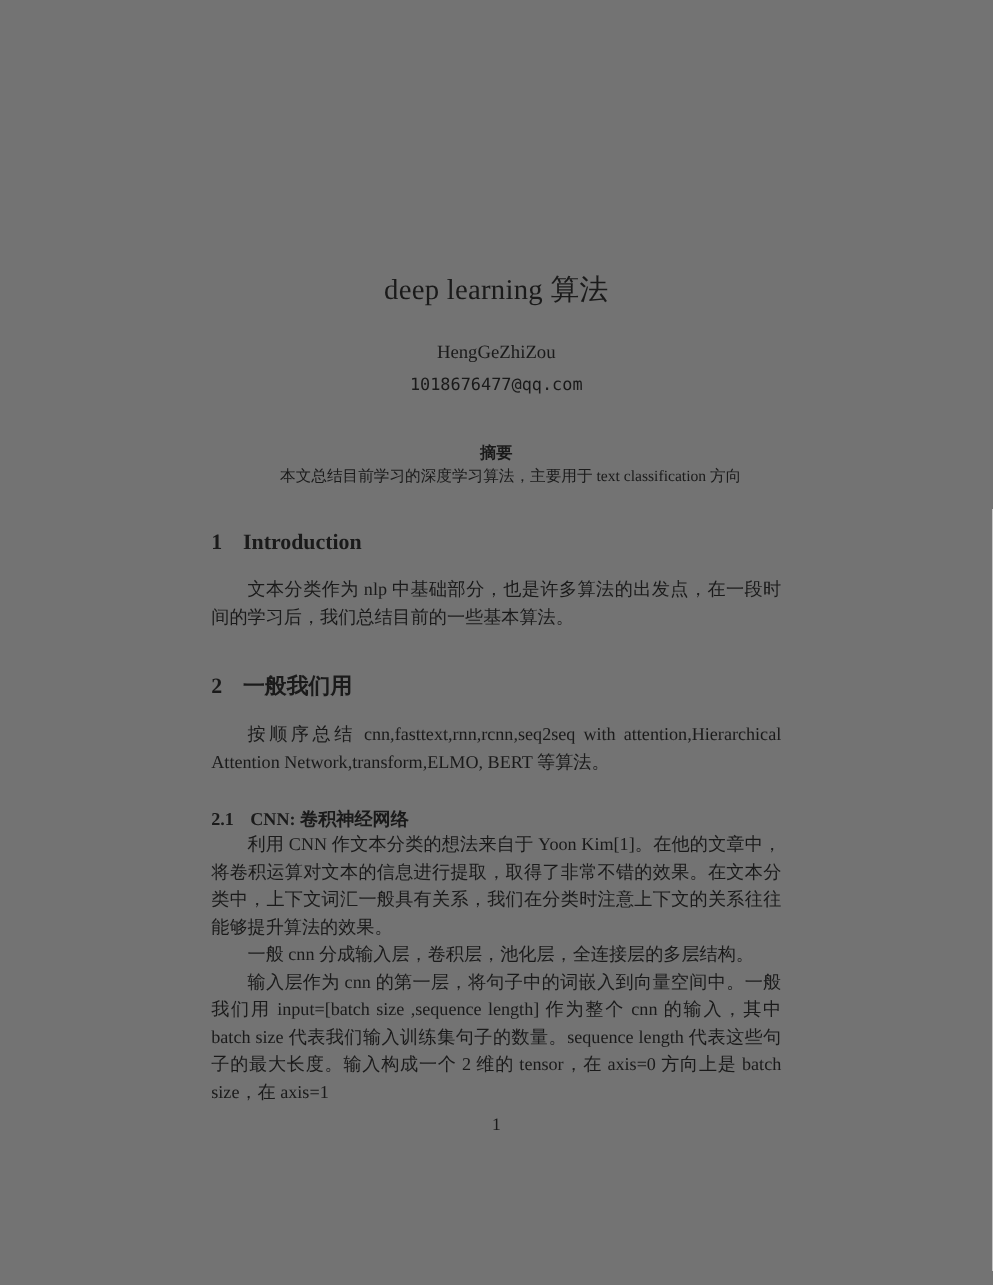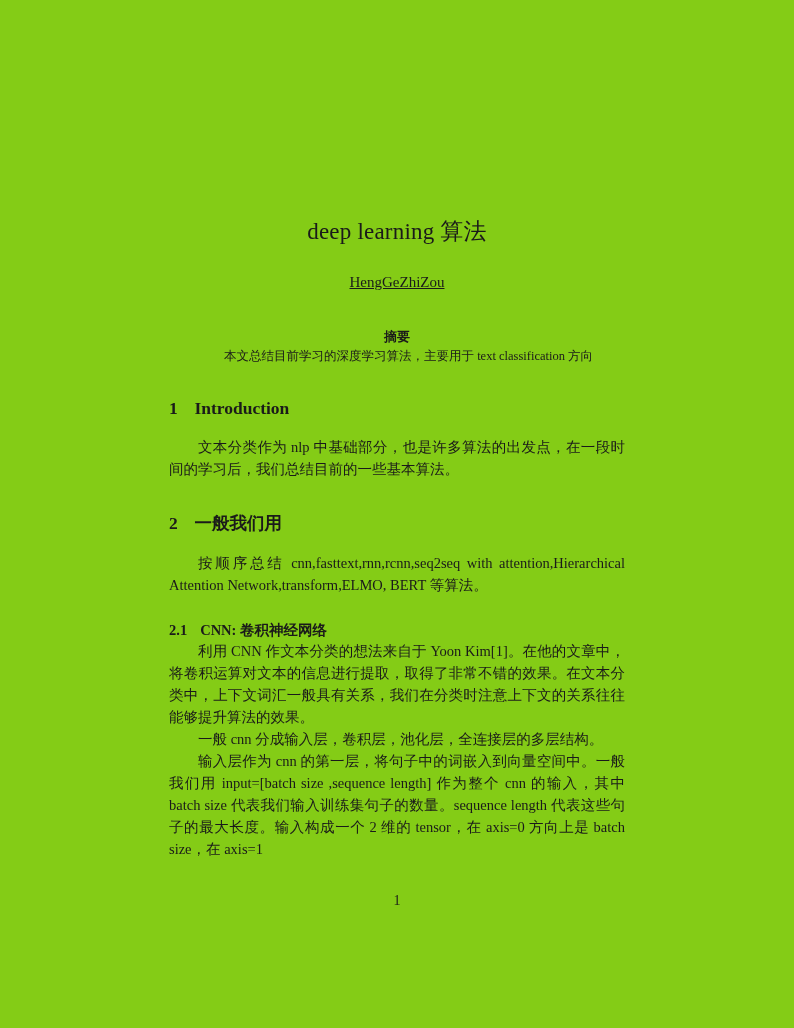--- a/index.html
+++ b/index.html
@@ -2,41 +2,40 @@
 <html><head>
 <meta charset="utf-8">
 <style>
   * { margin: 0; padding: 0; box-sizing: border-box; }
   html, body { background: #ffffff; }
   .page {
     position: relative;
     width: 794px;
     height: 1028px;
     margin: 0 auto;
-    background: #84cc16;
+    background: #737373;
     color: #1a1a1a;
     font-family: "Liberation Serif", "DejaVu Serif", serif;
     overflow: hidden;
   }
   .content {
     width: 456px;
     margin: 0 auto;
     padding-top: 216px;
   }
   .title {
     font-size: 23px;
     font-weight: 400;
     text-align: center;
     letter-spacing: 0.2px;
   }
   .author {
     font-size: 15px;
     text-align: center;
     margin-top: 27px;
-    text-decoration: underline;
   }
   .email {
     font-family: "DejaVu Sans Mono", "Liberation Mono", monospace;
     font-size: 13.5px;
     text-align: center;
     margin-top: 9px;
   }
   .date {
     font-size: 15px;
     text-align: center;
@@ -89,20 +88,21 @@
 </head>
 <body>
 
 <div class="page">
   <div class="content">
 
     <h1 class="title">deep learning 算法</h1>
 
     <div class="author">HengGeZhiZou</div>
 
+    <div class="email">1018676477@qq.com</div>
 
 
     <div class="abstract">
       <div class="abstract-heading">摘要</div>
       <div class="abstract-body">本文总结目前学习的深度学习算法，主要用于 text classification 方向</div>
     </div>
 
     <h2 class="section-heading"><span class="sec-num">1</span><span>Introduction</span></h2>
 
     <p class="body-para">文本分类作为 nlp 中基础部分，也是许多算法的出发点，在一段时间的学习后，我们总结目前的一些基本算法。</p>

